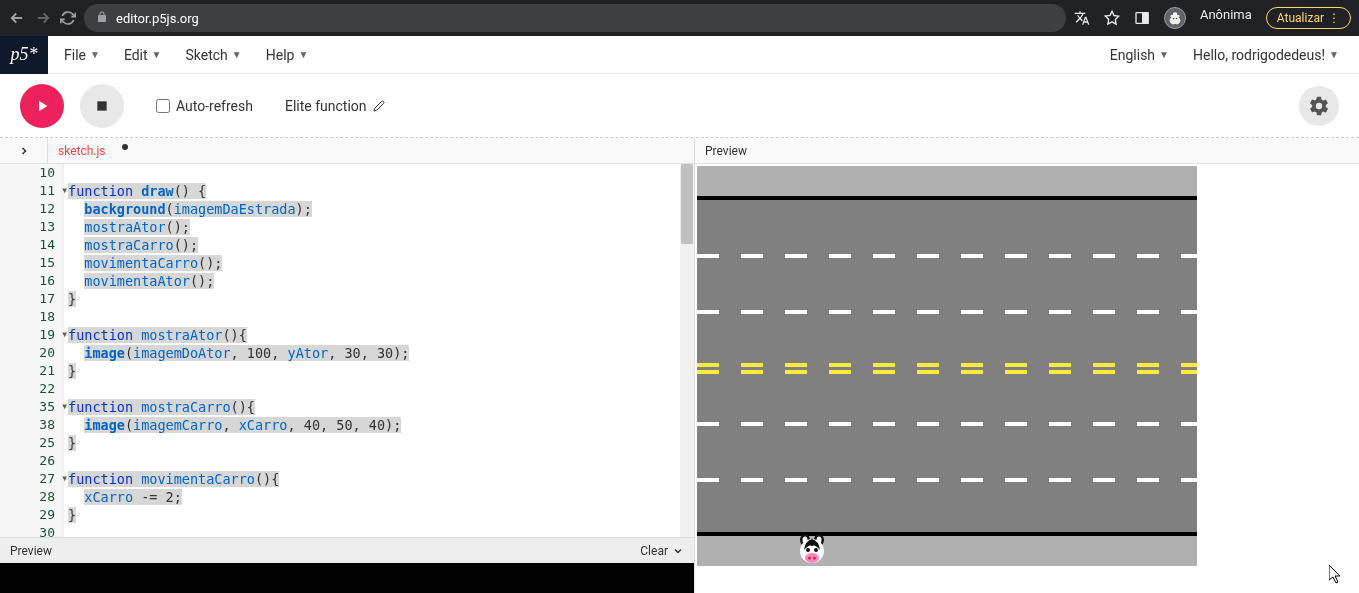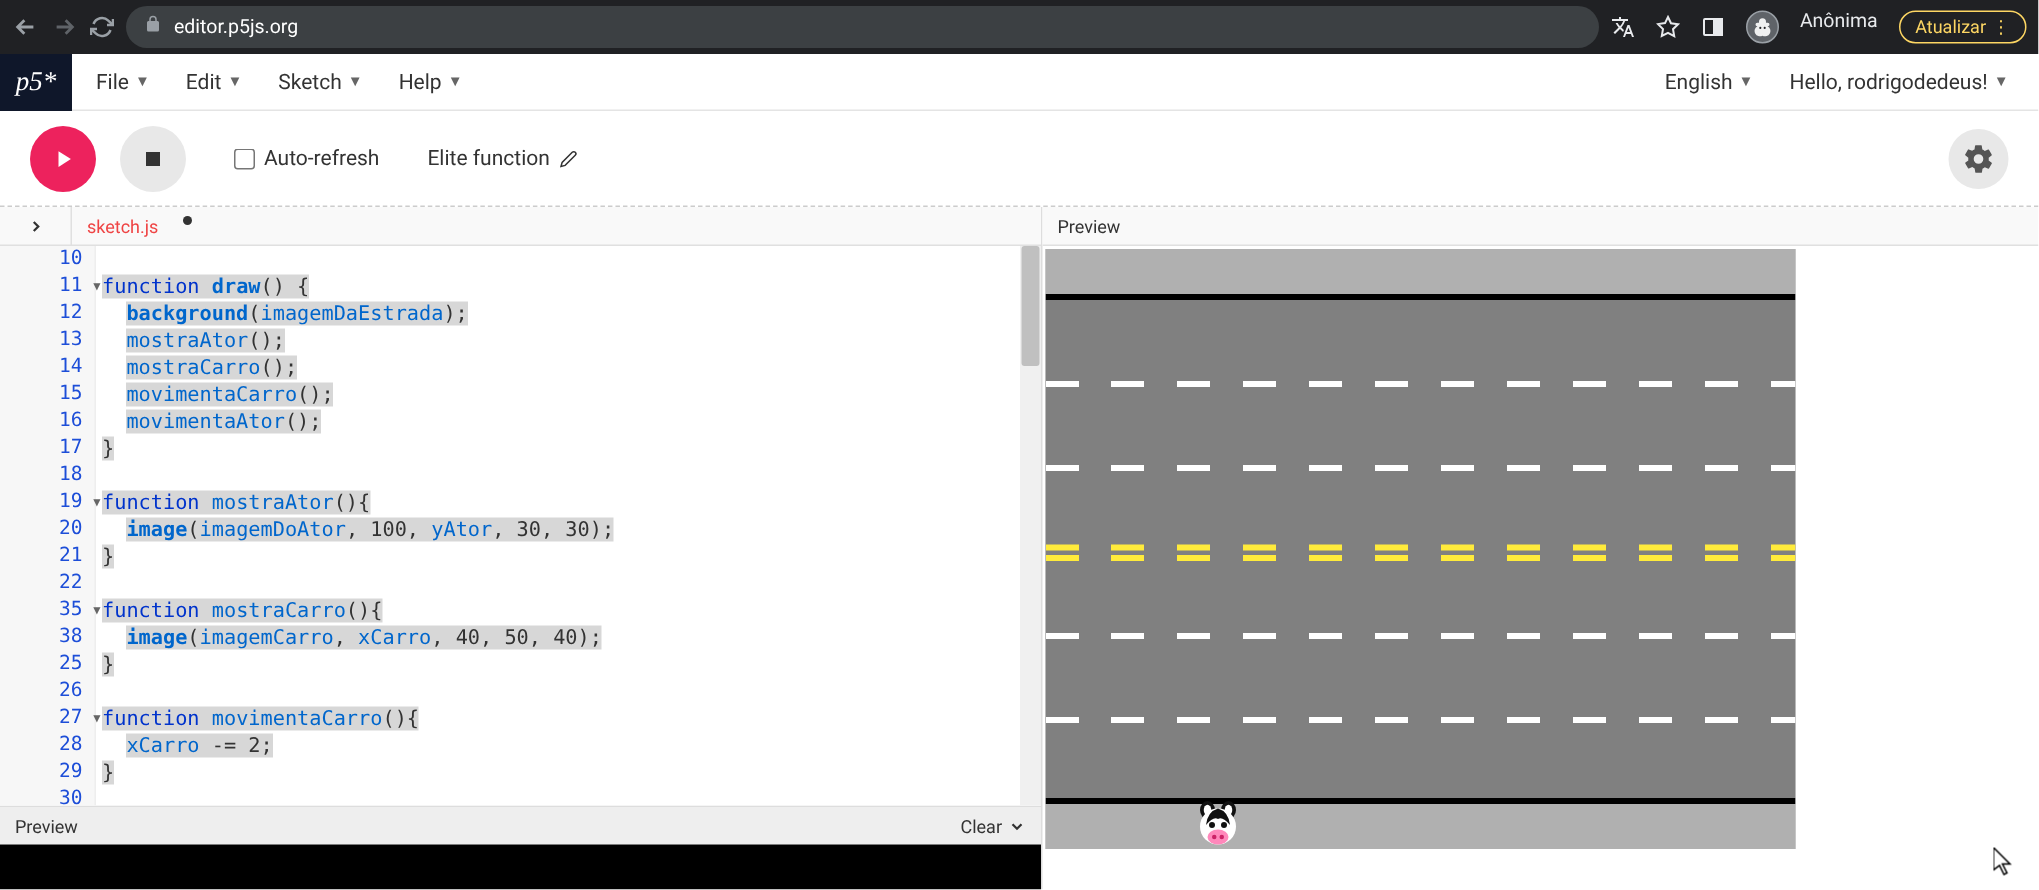--- a/index.html
+++ b/index.html
@@ -40,21 +40,21 @@
 
 .main { display: flex; height: calc(593px - 36px - 38px - 64px); }
 .left-col { width: 695px; display: flex; flex-direction: column; border-right: 1px solid #ddd; }
 .tab-row { height: 26px; background: #f9f9f9; border-bottom: 1px solid #e0e0e0; display: flex; align-items: center; }
 .expand-btn { width: 48px; height: 26px; display: flex; align-items: center; justify-content: center; border-right: 1px solid #e0e0e0; cursor: pointer; }
 .file-tab { padding: 0 10px; font-size: 12px; color: #ef4444; display: flex; align-items: flex-start; gap: 16px; }
 .file-tab .dot { width: 6px; height: 6px; border-radius: 50%; background: #333; }
 
 
 .editor-wrap { flex: 1; display: flex; background: #fff; overflow: hidden; position: relative; }
-.gutter { width: 64px; background: #f7f7f7; border-right: 1px solid #eee; padding-top: 0; font-family: "Consolas", "Monaco", monospace; font-size: 13px; text-align: right; color: #1d4ed8; line-height: 18px; }
+.gutter { width: 64px; background: #f7f7f7; border-right: 1px solid #eee; padding-top: 0; font-family: "Consolas", "Monaco", monospace; font-size: 13px; text-align: right; color: #14532d; line-height: 18px; }
 .gutter div { padding-right: 8px; position: relative; }
 .gutter .fold::after { content: "▼"; position: absolute; right: -4px; font-size: 8px; color: #666; }
 .code { flex: 1; font-family: "Consolas", "Monaco", monospace; font-size: 13.5px; line-height: 18px; padding: 0 4px; white-space: pre; color: #333; }
 .code div { }
 .sel { background: #d7d7d7; }
 .kw { color: #0033cc; }
 .fn { color: #0066cc; font-weight: bold; }
 .var2 { color: #0066cc; }
 .scrollbar { width: 14px; background: #f0f0f0; position: relative; }
 .thumb { position: absolute; top: 0; left: 1px; right: 1px; height: 80px; background: #c0c0c0; border-radius: 2px; }

